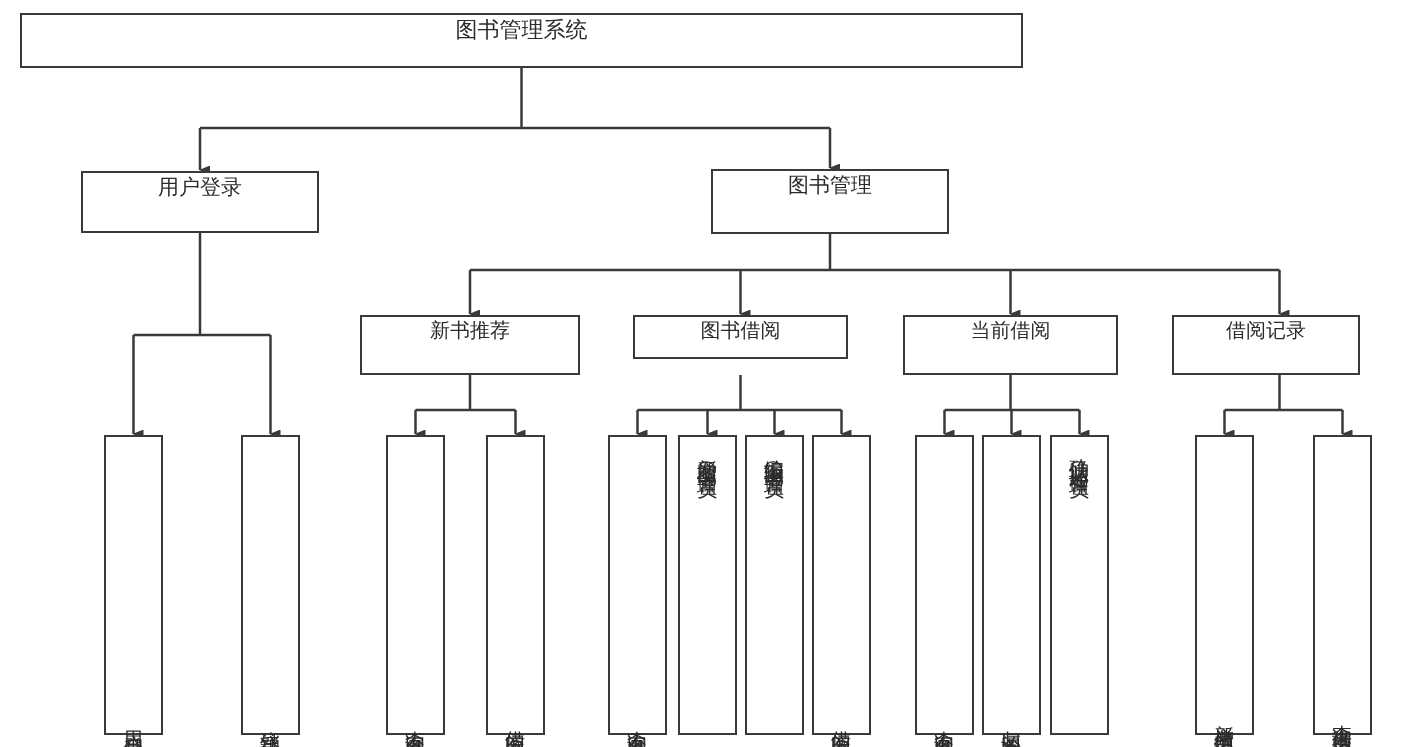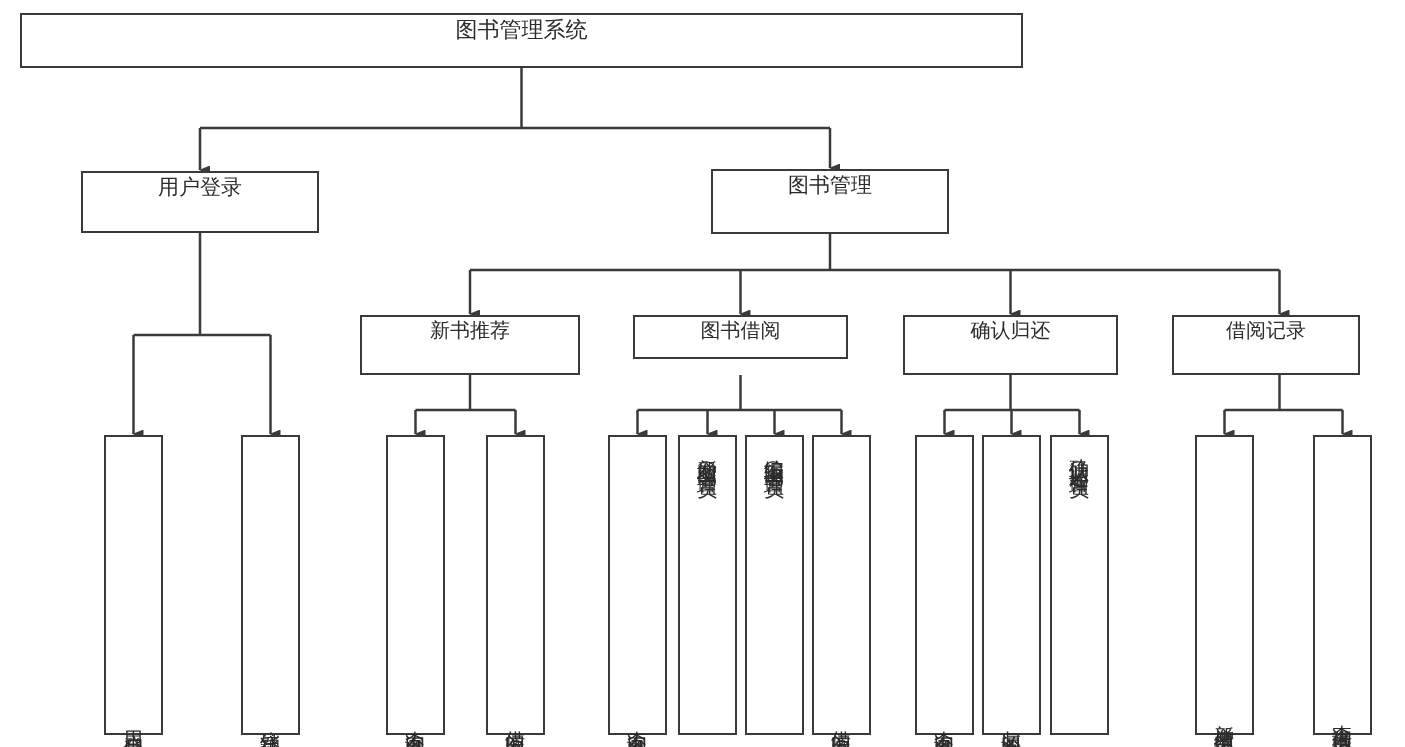--- a/index.html
+++ b/index.html
@@ -126,21 +126,21 @@
       <div class="node level-1" style="left: 711px; top: 169px; width: 238px; height: 65px;">
         <span>图书管理</span>
       </div>
       <div class="node level-2" style="left: 360px; top: 315px; width: 220px; height: 60px;">
         <span>新书推荐</span>
       </div>
       <div class="node level-2" style="left: 633px; top: 315px; width: 215px; height: 44px;">
         <span>图书借阅</span>
       </div>
       <div class="node level-2" style="left: 903px; top: 315px; width: 215px; height: 60px;">
-        <span>确认归还</span>
+        <span>当前借阅</span>
       </div>
       <div class="node level-2" style="left: 1172px; top: 315px; width: 188px; height: 60px;">
         <span>借阅记录</span>
       </div>
       <div class="node level-3 leaf align-bottom" style="left: 104px; top: 435px; width: 59px; height: 300px;">
         <span class="vtext">用户登录</span>
       </div>
       <div class="node level-3 leaf align-bottom" style="left: 241px; top: 435px; width: 59px; height: 300px;">
         <span class="vtext">注销登录</span>
       </div>

